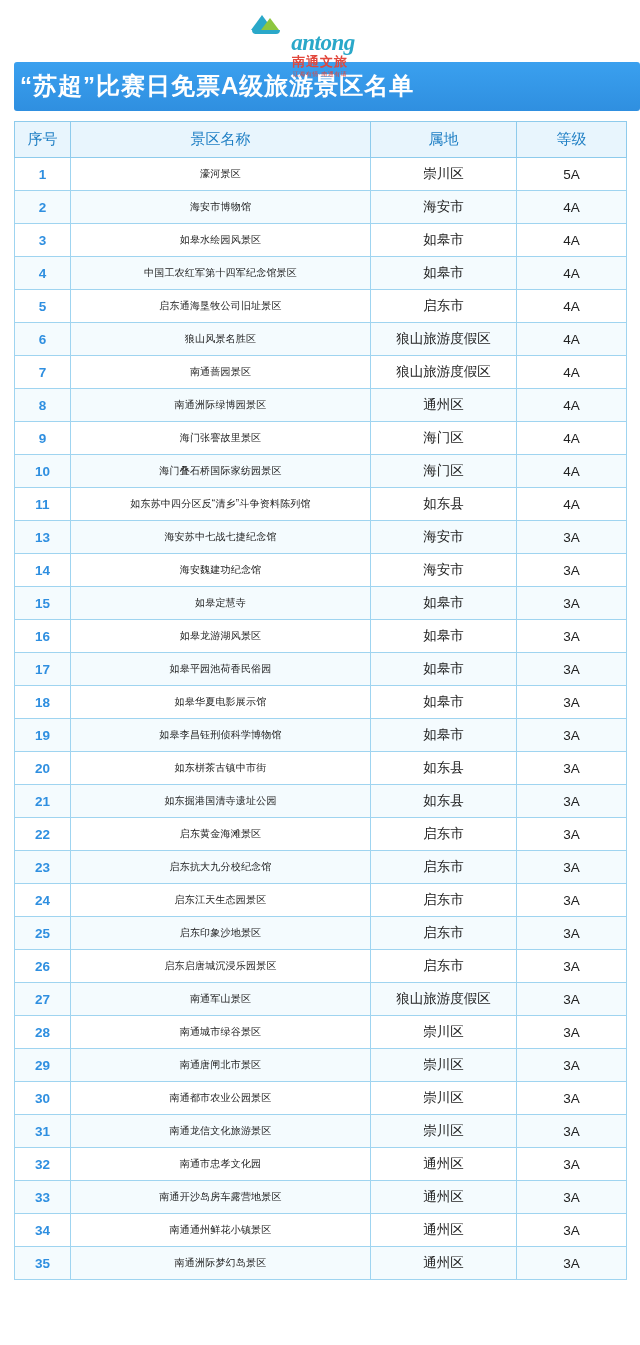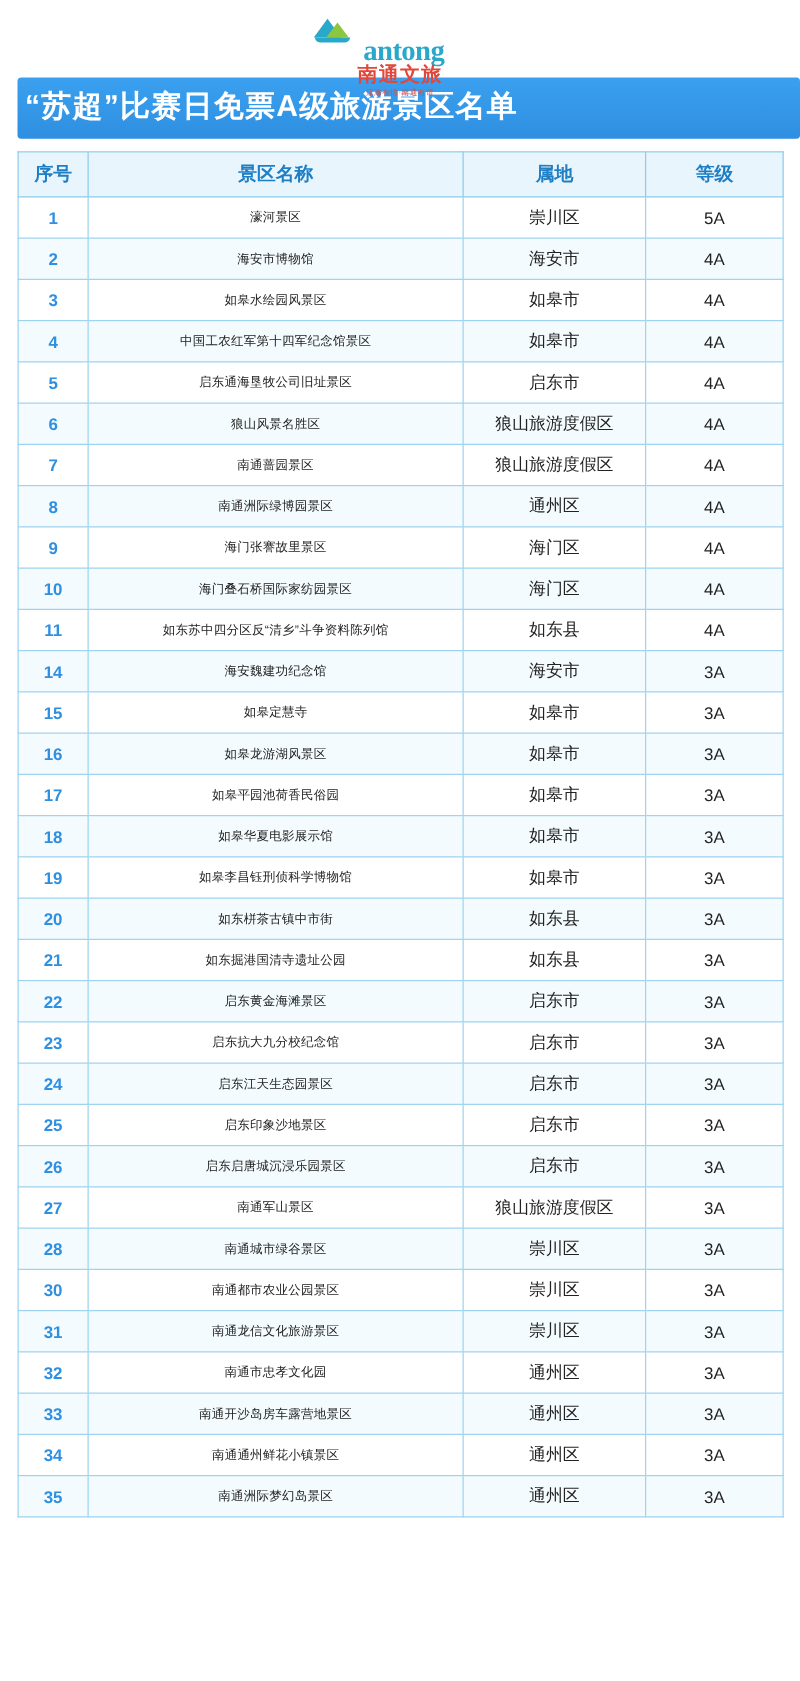--- a/index.html
+++ b/index.html
@@ -30,32 +30,33 @@
     position: relative;
     width: 150px;
     height: 46px;
     display: flex;
     flex-direction: column;
     align-items: center;
     justify-content: center;
   }
   .logo-latin {
     font-family: "Liberation Serif", "DejaVu Serif", serif;
+    font-style: italic;
     font-weight: bold;
     font-size: 23px;
     color: #2aa8c9;
     letter-spacing: -0.5px;
     line-height: 1;
     margin-left: 6px;
     margin-top: 45px;
   }
   .logo-cn {
     font-family: "Liberation Serif", "DejaVu Serif", serif;
     font-weight: bold;
-    font-size: 16px;
+    font-size: 13px;
     color: #e2473c;
     line-height: 1;
     margin-top: 1px;
     letter-spacing: 1px;
   }
   .logo-sub {
     font-size: 6px;
     color: #e2473c;
     letter-spacing: 0.5px;
     line-height: 1;
@@ -131,21 +132,21 @@
     border: 1px solid #9fd4f0;
     text-align: center;
     vertical-align: middle;
     height: 30px;
     font-size: 13.5px;
     color: #222222;
   }
   table.list thead th {
     background: #e8f5fd;
     color: #1f7fc4;
-    font-weight: bold;
+    font-weight: normal;
     font-size: 15px;
     height: 33px;
     border-color: #8ecbec;
   }
   table.list td.no {
     color: #2f8fe0;
     font-weight: bold;
     font-size: 13.5px;
   }
   table.list td.name {
@@ -257,20 +258,26 @@
           <td>海门区</td>
           <td>4A</td>
         </tr>
         <tr>
           <td class="no">11</td>
           <td class="name">如东苏中四分区反“清乡”斗争资料陈列馆</td>
           <td>如东县</td>
           <td>4A</td>
         </tr>
         <tr>
+          <td class="no">13</td>
+          <td class="name">海安苏中七战七捷纪念馆</td>
+          <td>海安市</td>
+          <td>3A</td>
+        </tr>
+        <tr>
           <td class="no">14</td>
           <td class="name">海安魏建功纪念馆</td>
           <td>海安市</td>
           <td>3A</td>
         </tr>
         <tr>
           <td class="no">15</td>
           <td class="name">如皋定慧寺</td>
           <td>如皋市</td>
           <td>3A</td>
@@ -347,20 +354,26 @@
           <td>狼山旅游度假区</td>
           <td>3A</td>
         </tr>
         <tr>
           <td class="no">28</td>
           <td class="name">南通城市绿谷景区</td>
           <td>崇川区</td>
           <td>3A</td>
         </tr>
         <tr>
+          <td class="no">29</td>
+          <td class="name">南通唐闸北市景区</td>
+          <td>崇川区</td>
+          <td>3A</td>
+        </tr>
+        <tr>
           <td class="no">30</td>
           <td class="name">南通都市农业公园景区</td>
           <td>崇川区</td>
           <td>3A</td>
         </tr>
         <tr>
           <td class="no">31</td>
           <td class="name">南通龙信文化旅游景区</td>
           <td>崇川区</td>
           <td>3A</td>

